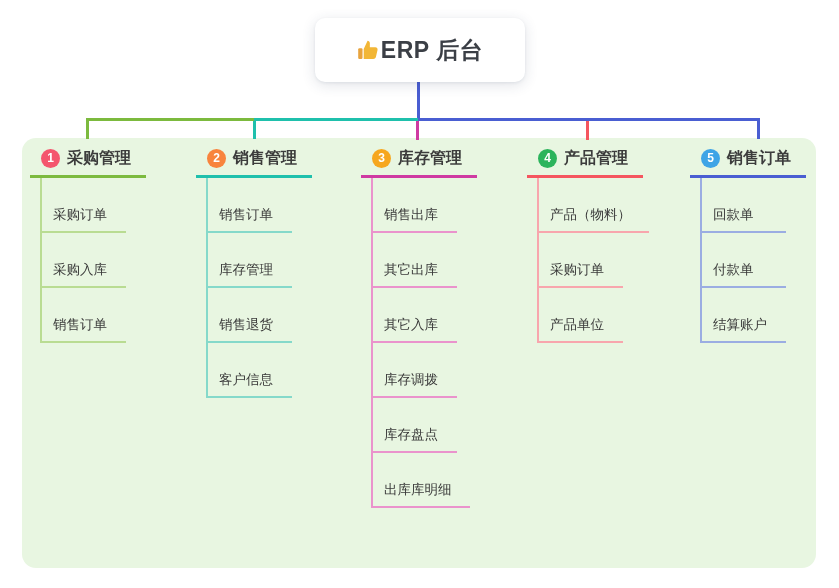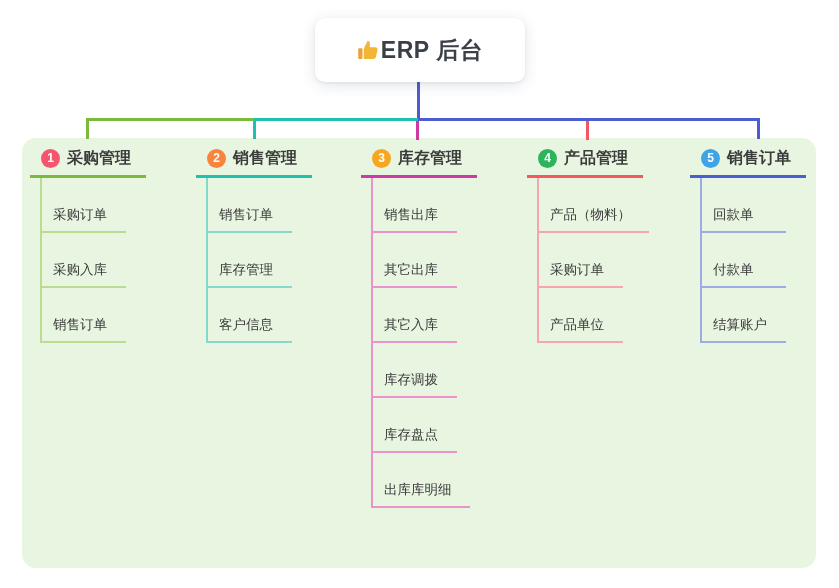--- a/index.html
+++ b/index.html
@@ -104,20 +104,23 @@
           <span class="branch-label">销售管理</span>
         </div>
         <div class="children" style="--lc: #85d9ca;">
           <div class="child">
             <span class="child-label">销售订单</span>
           </div>
           <div class="child">
             <span class="child-label">库存管理</span>
           </div>
           <div class="child">
+            <span class="child-label">销售退货</span>
+          </div>
+          <div class="child">
             <span class="child-label">客户信息</span>
           </div>
         </div>
       </div>
       <div class="branch" style="left: 361px;">
         <div class="branch-title" style="border-bottom-color: rgb(207, 58, 162);">
           <span class="badge" style="background: rgb(246, 167, 31);">3</span>
           <span class="branch-label">库存管理</span>
         </div>
         <div class="children" style="--lc: #ea93cc;">

